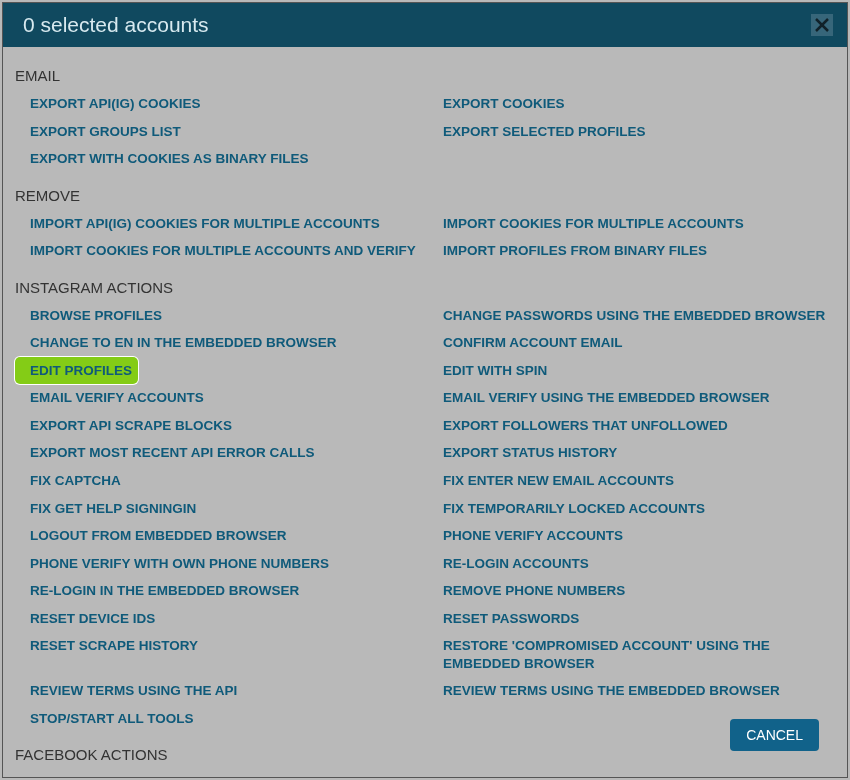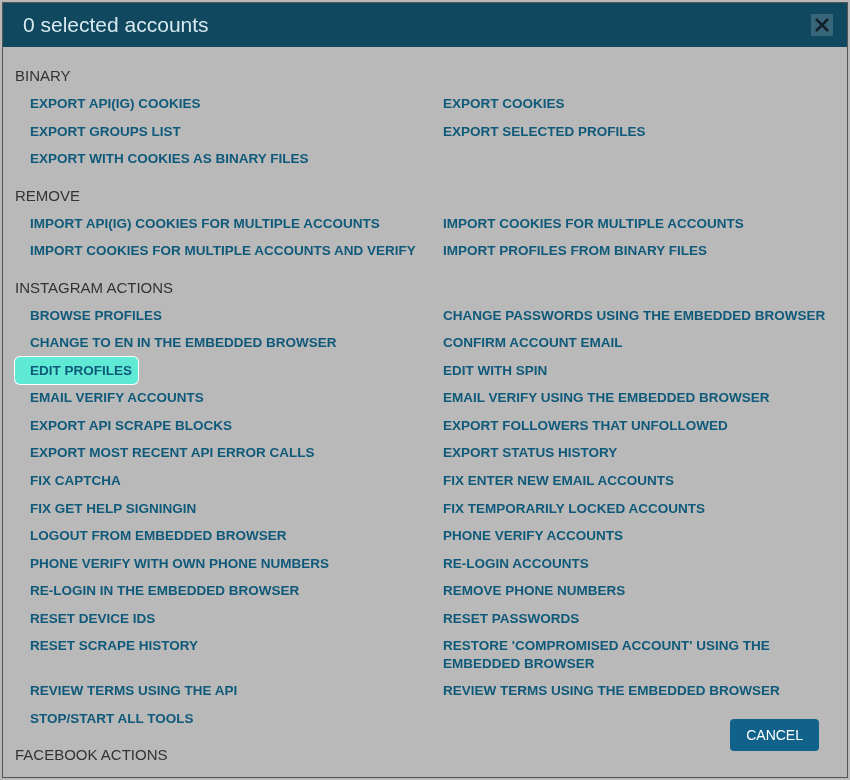--- a/index.html
+++ b/index.html
@@ -75,21 +75,21 @@
     .action-item {
       color: #0f5a7a;
       font-size: 13.5px;
       font-weight: 700;
       text-transform: uppercase;
       padding: 5px 6px 5px 15px;
       cursor: pointer;
       line-height: 1.3;
     }
     .action-item.highlighted {
-      background: #5eead4;
+      background: #84cc16;
       color: #0f5a7a;
       border-radius: 5px;
       display: inline-block;
       box-shadow: 0 0 0 1px #fff;
     }
     .action-cell { display: flex; align-items: flex-start; }
     .footer {
       position: absolute;
       bottom: 12px; right: 0;
       padding: 10px 28px 14px 0;
@@ -115,21 +115,21 @@
       <svg width="14" height="14" viewBox="0 0 14 14">
         <line x1="1" y1="1" x2="13" y2="13" stroke="#11222a" stroke-width="2.5"></line>
         <line x1="13" y1="1" x2="1" y2="13" stroke="#11222a" stroke-width="2.5"></line>
       </svg>
     </div>
   </div>
 
   <div class="content-wrap">
     <div class="scroll-area" id="scroll-area">
 
-    <div class="section-header">BINARY</div>
+    <div class="section-header">EMAIL</div>
         <div class="item-grid">
           <div class="action-cell">
             <div class="action-item">EXPORT API(IG) COOKIES</div>
           </div>
           <div class="action-cell">
             <div class="action-item">EXPORT COOKIES</div>
           </div>
           <div class="action-cell">
             <div class="action-item">EXPORT GROUPS LIST</div>
           </div>

